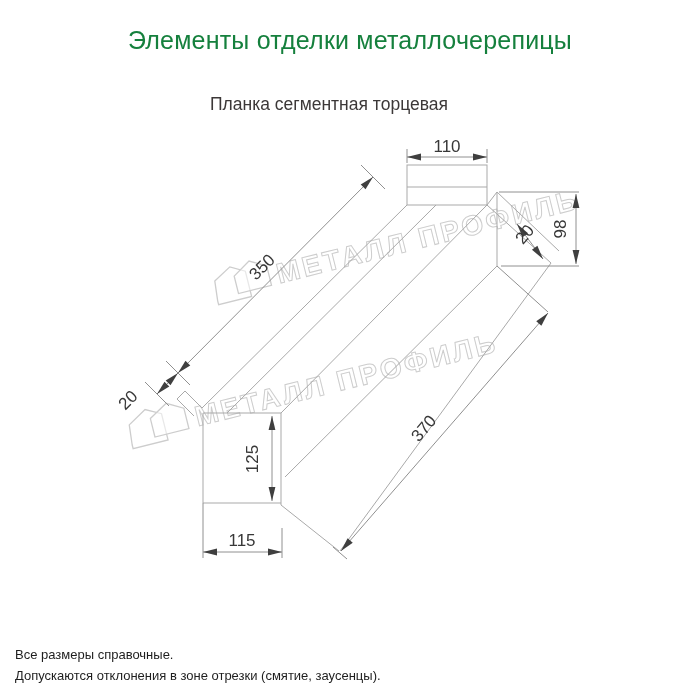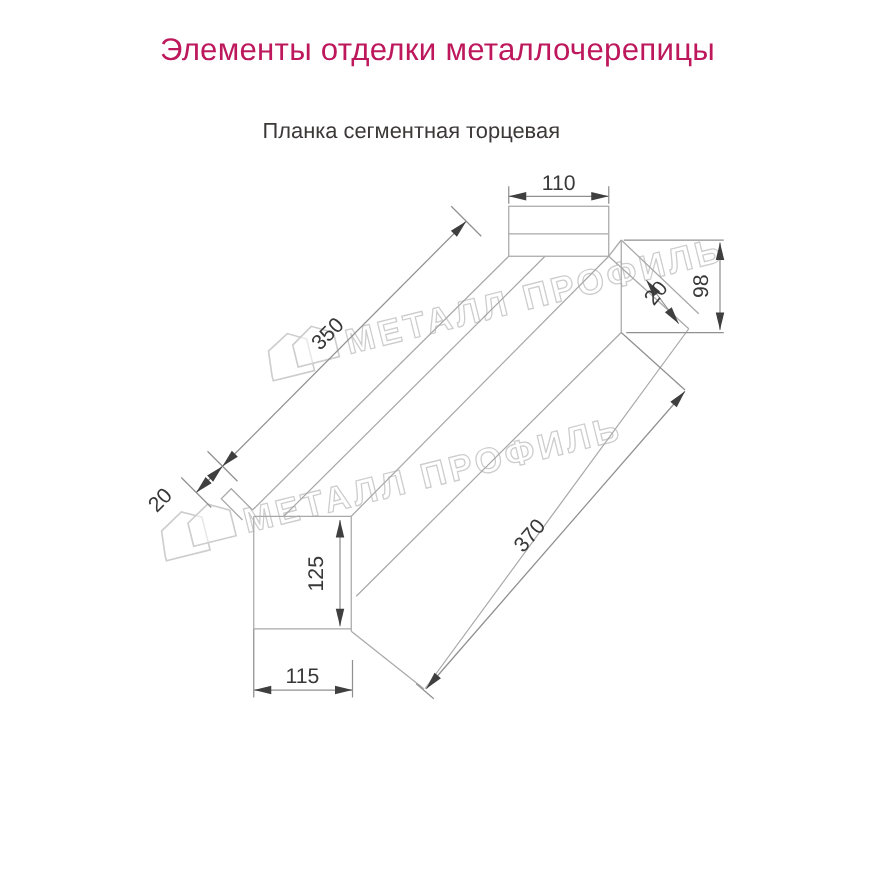--- a/index.html
+++ b/index.html
@@ -1,19 +1,19 @@
 <!DOCTYPE html>
 <html><head>
 <meta charset="utf-8">
 <style>
   html,body{margin:0;padding:0;background:#ffffff;}
   .page{position:relative;width:700px;height:700px;background:#ffffff;overflow:hidden;
         font-family:"Liberation Sans",sans-serif;}
   .title{position:absolute;top:26px;left:0;width:700px;text-align:center;
-         font-size:25px;color:#be185d;letter-spacing:.2px;}
+         font-size:25px;color:#15803d;letter-spacing:.2px;}
   .subtitle{position:absolute;top:94px;left:0;width:658px;text-align:center;
             font-size:17.5px;line-height:21px;color:#3c3838;}
   .drawing{position:absolute;top:0;left:0;pointer-events:none;}
   .outline line,.outline rect,.outline path{stroke:#a9a9a9;stroke-width:1;fill:none;}
   .dims line{stroke:#909090;stroke-width:1;fill:none;}
   .dtxt{fill:#383838;font-size:17px;font-family:"Liberation Sans",sans-serif;}
   .wm text{font-family:"Liberation Sans",sans-serif;font-weight:bold;font-size:28px;
            letter-spacing:3px;fill:rgba(255,255,255,0.60);stroke:#cdcdcd;stroke-width:1px;}
   .wm path{fill:rgba(255,255,255,0.55);stroke:#cdcdcd;stroke-width:1.3px;}
   .footer{position:absolute;left:15px;top:645px;font-size:13px;line-height:20.5px;color:#1e1e1e;}
@@ -126,15 +126,17 @@
       <g>
         <line x1="497" y1="266" x2="548" y2="312"></line>
         <line x1="333" y1="547" x2="347" y2="559"></line>
         <line x1="548" y1="313" x2="341" y2="551" marker-start="url(#arw)" marker-end="url(#arw)"></line>
         <text class="dtxt" transform="translate(428,432) rotate(-49)" text-anchor="middle">370</text>
       </g>
     </g>
   </svg>
 
   <div class="footer">
+    <div>Все размеры справочные.</div>
+    <div>Допускаются отклонения в зоне отрезки (смятие, заусенцы).</div>
   </div>
 
 </div>
 
 </body></html>

